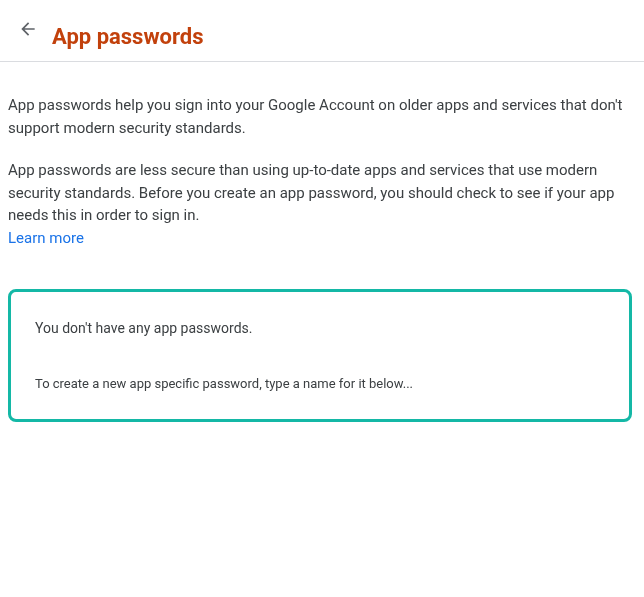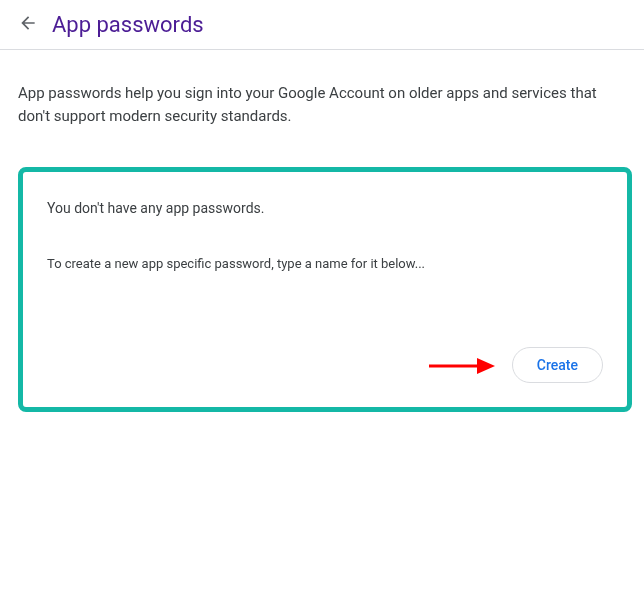--- a/index.html
+++ b/index.html
@@ -30,42 +30,43 @@
       cursor: pointer;
       margin-right: 12px;
     }
     .back-arrow svg {
       width: 20px;
       height: 20px;
       fill: #5f6368;
     }
     .header-title {
       font-size: 22px;
-      font-weight: 400;
-      color: #4c1d95;
+      font-weight: 700;
+      color: #c2410c;
+      margin-top: 12px;
     }
     .content {
-      padding: 32px 12px 0 18px;
+      padding: 32px 12px 0 8px;
     }
     .description {
       font-size: 15px;
       line-height: 1.5;
       color: #3c4043;
       margin-bottom: 20px;
     }
     .learn-more {
       color: #1a73e8;
       text-decoration: none;
       font-size: 15px;
       cursor: pointer;
       display: inline-block;
     }
     .card {
       margin-top: 40px;
-      border: 5px solid #14b8a6;
+      border: 3px solid #14b8a6;
       border-radius: 8px;
       padding: 28px 24px 24px 24px;
     }
     .card-status {
       font-size: 14px;
       color: #3c4043;
       margin-bottom: 40px;
     }
     .card-instruction {
       font-size: 13px;
@@ -129,27 +130,23 @@
       <svg viewBox="0 0 24 24">
           <path d="M20 11H7.83l5.59-5.59L12 4l-8 8 8 8 1.41-1.41L7.83 13H20v-2z"></path>
         </svg>
     </span>
   </div>
   <h1 class="header-title">App passwords</h1>
 </div>
 
 <div class="content">
   <p class="description">App passwords help you sign into your Google Account on older apps and services that don't support modern security standards.</p>
+  <p class="description">
+    <span>App passwords are less secure than using up-to-date apps and services that use modern security standards. Before you create an app password, you should check to see if your app needs this in order to sign in.</span>
+    <br>
+    <a class="learn-more">Learn more</a>
+  </p>
 
   <div class="card">
     <div class="card-status">You don't have any app passwords.</div>
     <div class="card-instruction">To create a new app specific password, type a name for it below...</div>
-    <div class="button-row">
-      <div class="annotation-arrow">
-        <svg viewBox="0 0 68 22">
-          <line x1="2" y1="11" x2="54" y2="11" stroke="#ff0000" stroke-width="3"></line>
-          <polygon points="50,3 68,11 50,19" fill="#ff0000"></polygon>
-        </svg>
-      </div>
-      <button class="create-button">Create</button>
-    </div>
   </div>
 </div>
 
 </body></html>

